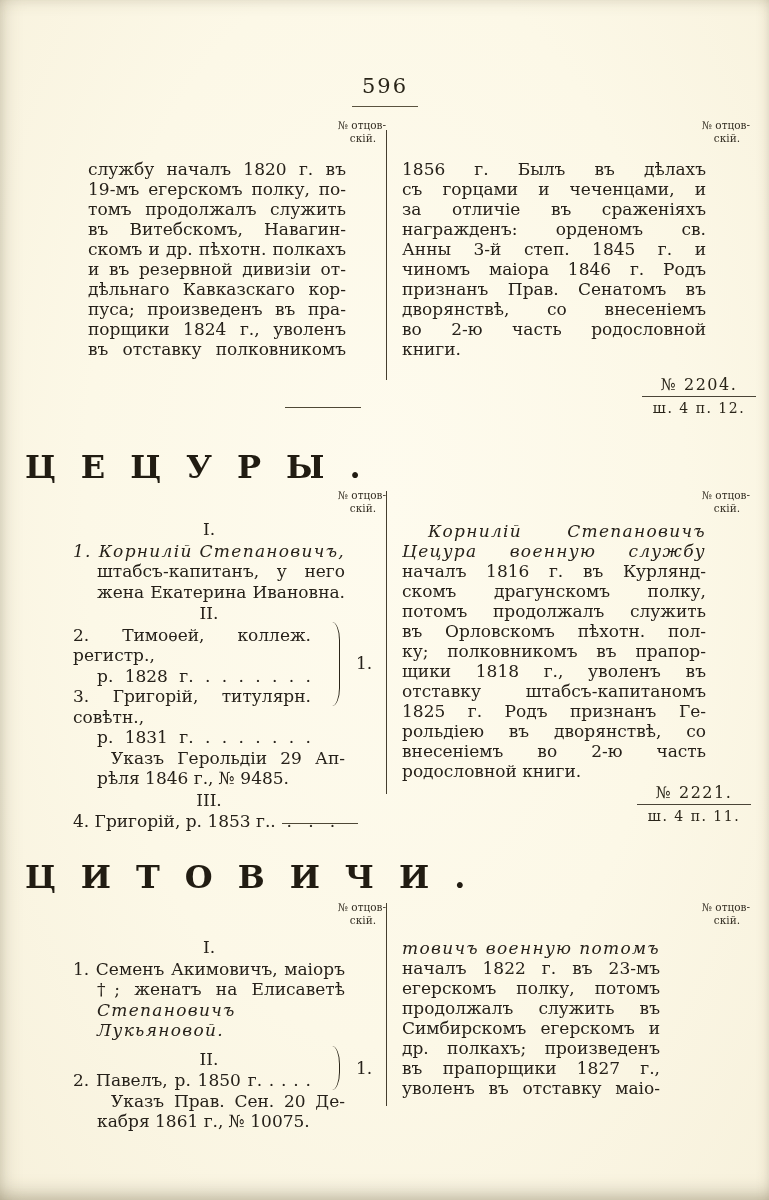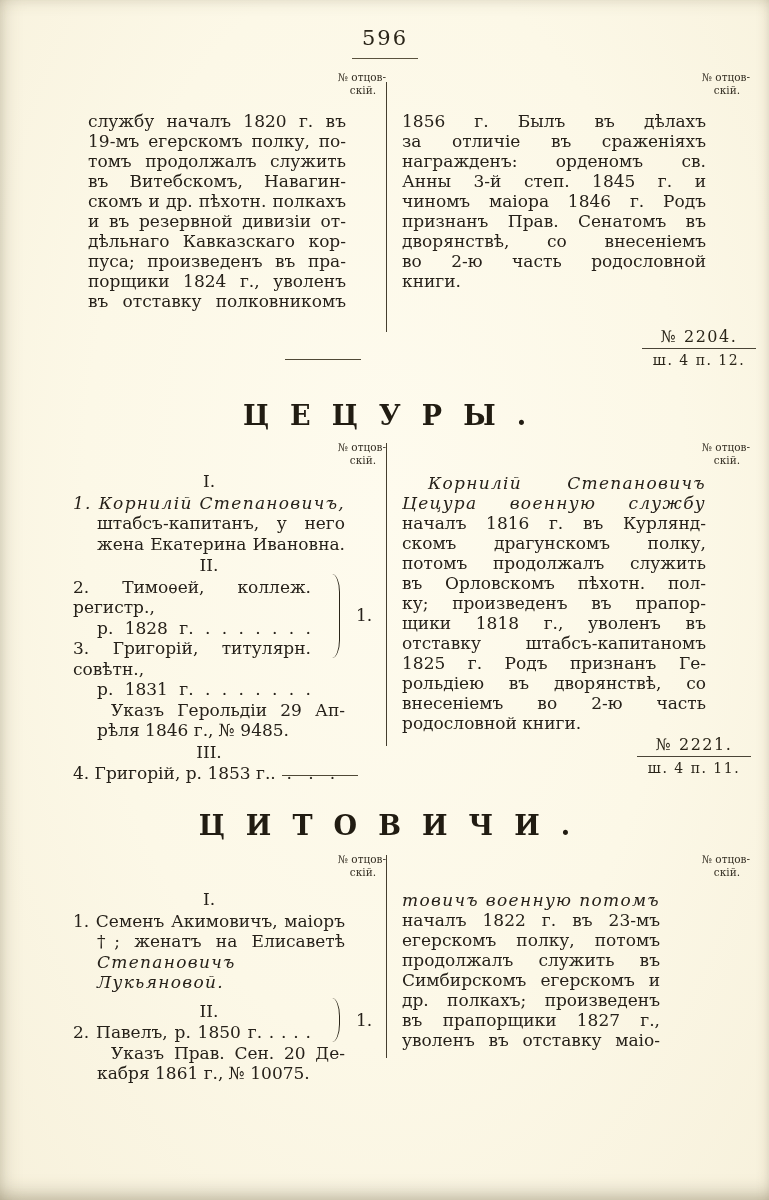--- a/index.html
+++ b/index.html
@@ -11,21 +11,21 @@
     color:#26211a;
   }
   .page::after{
     content:"";position:absolute;inset:0;pointer-events:none;
     box-shadow:
       inset 0 -16px 20px -12px rgba(95,82,52,.40),
       inset 16px 0 22px -16px rgba(95,82,52,.28),
       inset 0 12px 18px -14px rgba(95,82,52,.22),
       inset -12px 0 16px -14px rgba(95,82,52,.16);
   }
-  .abs{position:absolute;}
+  .abs{position:absolute;margin-top:48px;}
   
   .pagenum{top:26px;left:335px;width:100px;text-align:center;
     font-size:21px;letter-spacing:2px;color:#2a2519;}
   .pagenum-rule{top:58px;left:352px;width:66px;height:1px;background:#5a523f;}
   
   .vrule{left:386px;width:1.4px;background:#453e2f;}
   
   .colhead{width:60px;font-size:10.5px;line-height:12.5px;color:#332d22;text-align:right;}
   .colhead .l2{padding-right:10px;}
   
@@ -42,21 +42,21 @@
   .g{margin-top:8px;}
   .pre{white-space:pre;}
   
   .ref{width:118px;text-align:center;color:#2a2519;}
   .ref .num{font-size:16px;letter-spacing:1.5px;}
   .ref .rule{height:1.2px;background:#4a4437;margin:2px 2px 3px;}
   .ref .code{font-size:14px;letter-spacing:1.5px;}
   
   .divider{height:1.4px;background:#4f4836;}
   
-  .heading{left:0;right:0;text-align:center;font-weight:bold;font-size:27px;
+  .heading{left:0;right:0;text-align:left;font-weight:bold;font-size:32px;
     letter-spacing:.78em;padding-left:.78em;color:#211c12;}
   
   .brace{width:9px;border-right:1.8px solid #2a2519;
     border-radius:0 8px 8px 0 / 0 18px 18px 0;}
   .father{font-size:17px;color:#26211a;}
 </style>
 </head>
 <body>
 
 <div class="page">
@@ -84,20 +84,21 @@
       <div class="ln j">въ Витебскомъ, Навагин-</div>
       <div class="ln j">скомъ и др. пѣхотн. полкахъ</div>
       <div class="ln j">и въ резервной дивизіи от-</div>
       <div class="ln j">дѣльнаго Кавказскаго кор-</div>
       <div class="ln j">пуса; произведенъ въ пра-</div>
       <div class="ln j">порщики 1824 г., уволенъ</div>
       <div class="ln j">въ отставку полковникомъ</div>
     </div>
   <div class="abs col" style="left:402px;top:111px;width:304px;">
       <div class="ln j">1856 г. Былъ въ дѣлахъ</div>
+      <div class="ln j">съ горцами и чеченцами, и</div>
       <div class="ln j">за отличіе въ сраженіяхъ</div>
       <div class="ln j">награжденъ: орденомъ св.</div>
       <div class="ln j">Анны 3-й степ. 1845 г. и</div>
       <div class="ln j">чиномъ маіора 1846 г. Родъ</div>
       <div class="ln j">признанъ Прав. Сенатомъ въ</div>
       <div class="ln j">дворянствѣ, со внесеніемъ</div>
       <div class="ln j">во 2-ю часть родословной</div>
       <div class="ln l">книги.</div>
     </div>
 
@@ -134,21 +135,21 @@
       <div class="ln c">III.</div>
       <div class="ln l pre">4. Григорій, р. 1853 г..  .   .   .</div>
     </div>
   <div class="abs col" style="left:402px;top:473px;width:304px;">
       <div class="ln i j sp">Корнилій Степановичъ</div>
       <div class="ln j sp">Цецура военную службу</div>
       <div class="ln j">началъ 1816 г. въ Курлянд-</div>
       <div class="ln j">скомъ драгунскомъ полку,</div>
       <div class="ln j">потомъ продолжалъ служить</div>
       <div class="ln j">въ Орловскомъ пѣхотн. пол-</div>
-      <div class="ln j">ку; произведенъ въ прапор-</div>
+      <div class="ln j">ку; полковникомъ въ прапор-</div>
       <div class="ln j">щики 1818 г., уволенъ въ</div>
       <div class="ln j">отставку штабсъ-капитаномъ</div>
       <div class="ln j">1825 г. Родъ признанъ Ге-</div>
       <div class="ln j">рольдіею въ дворянствѣ, со</div>
       <div class="ln j">внесеніемъ во 2-ю часть</div>
       <div class="ln l">родословной книги.</div>
     </div>
 
   <div class="abs brace" style="left:330px;top:574px;height:84px;"></div>
   <div class="abs father" style="left:356px;top:605px;">1.</div>

